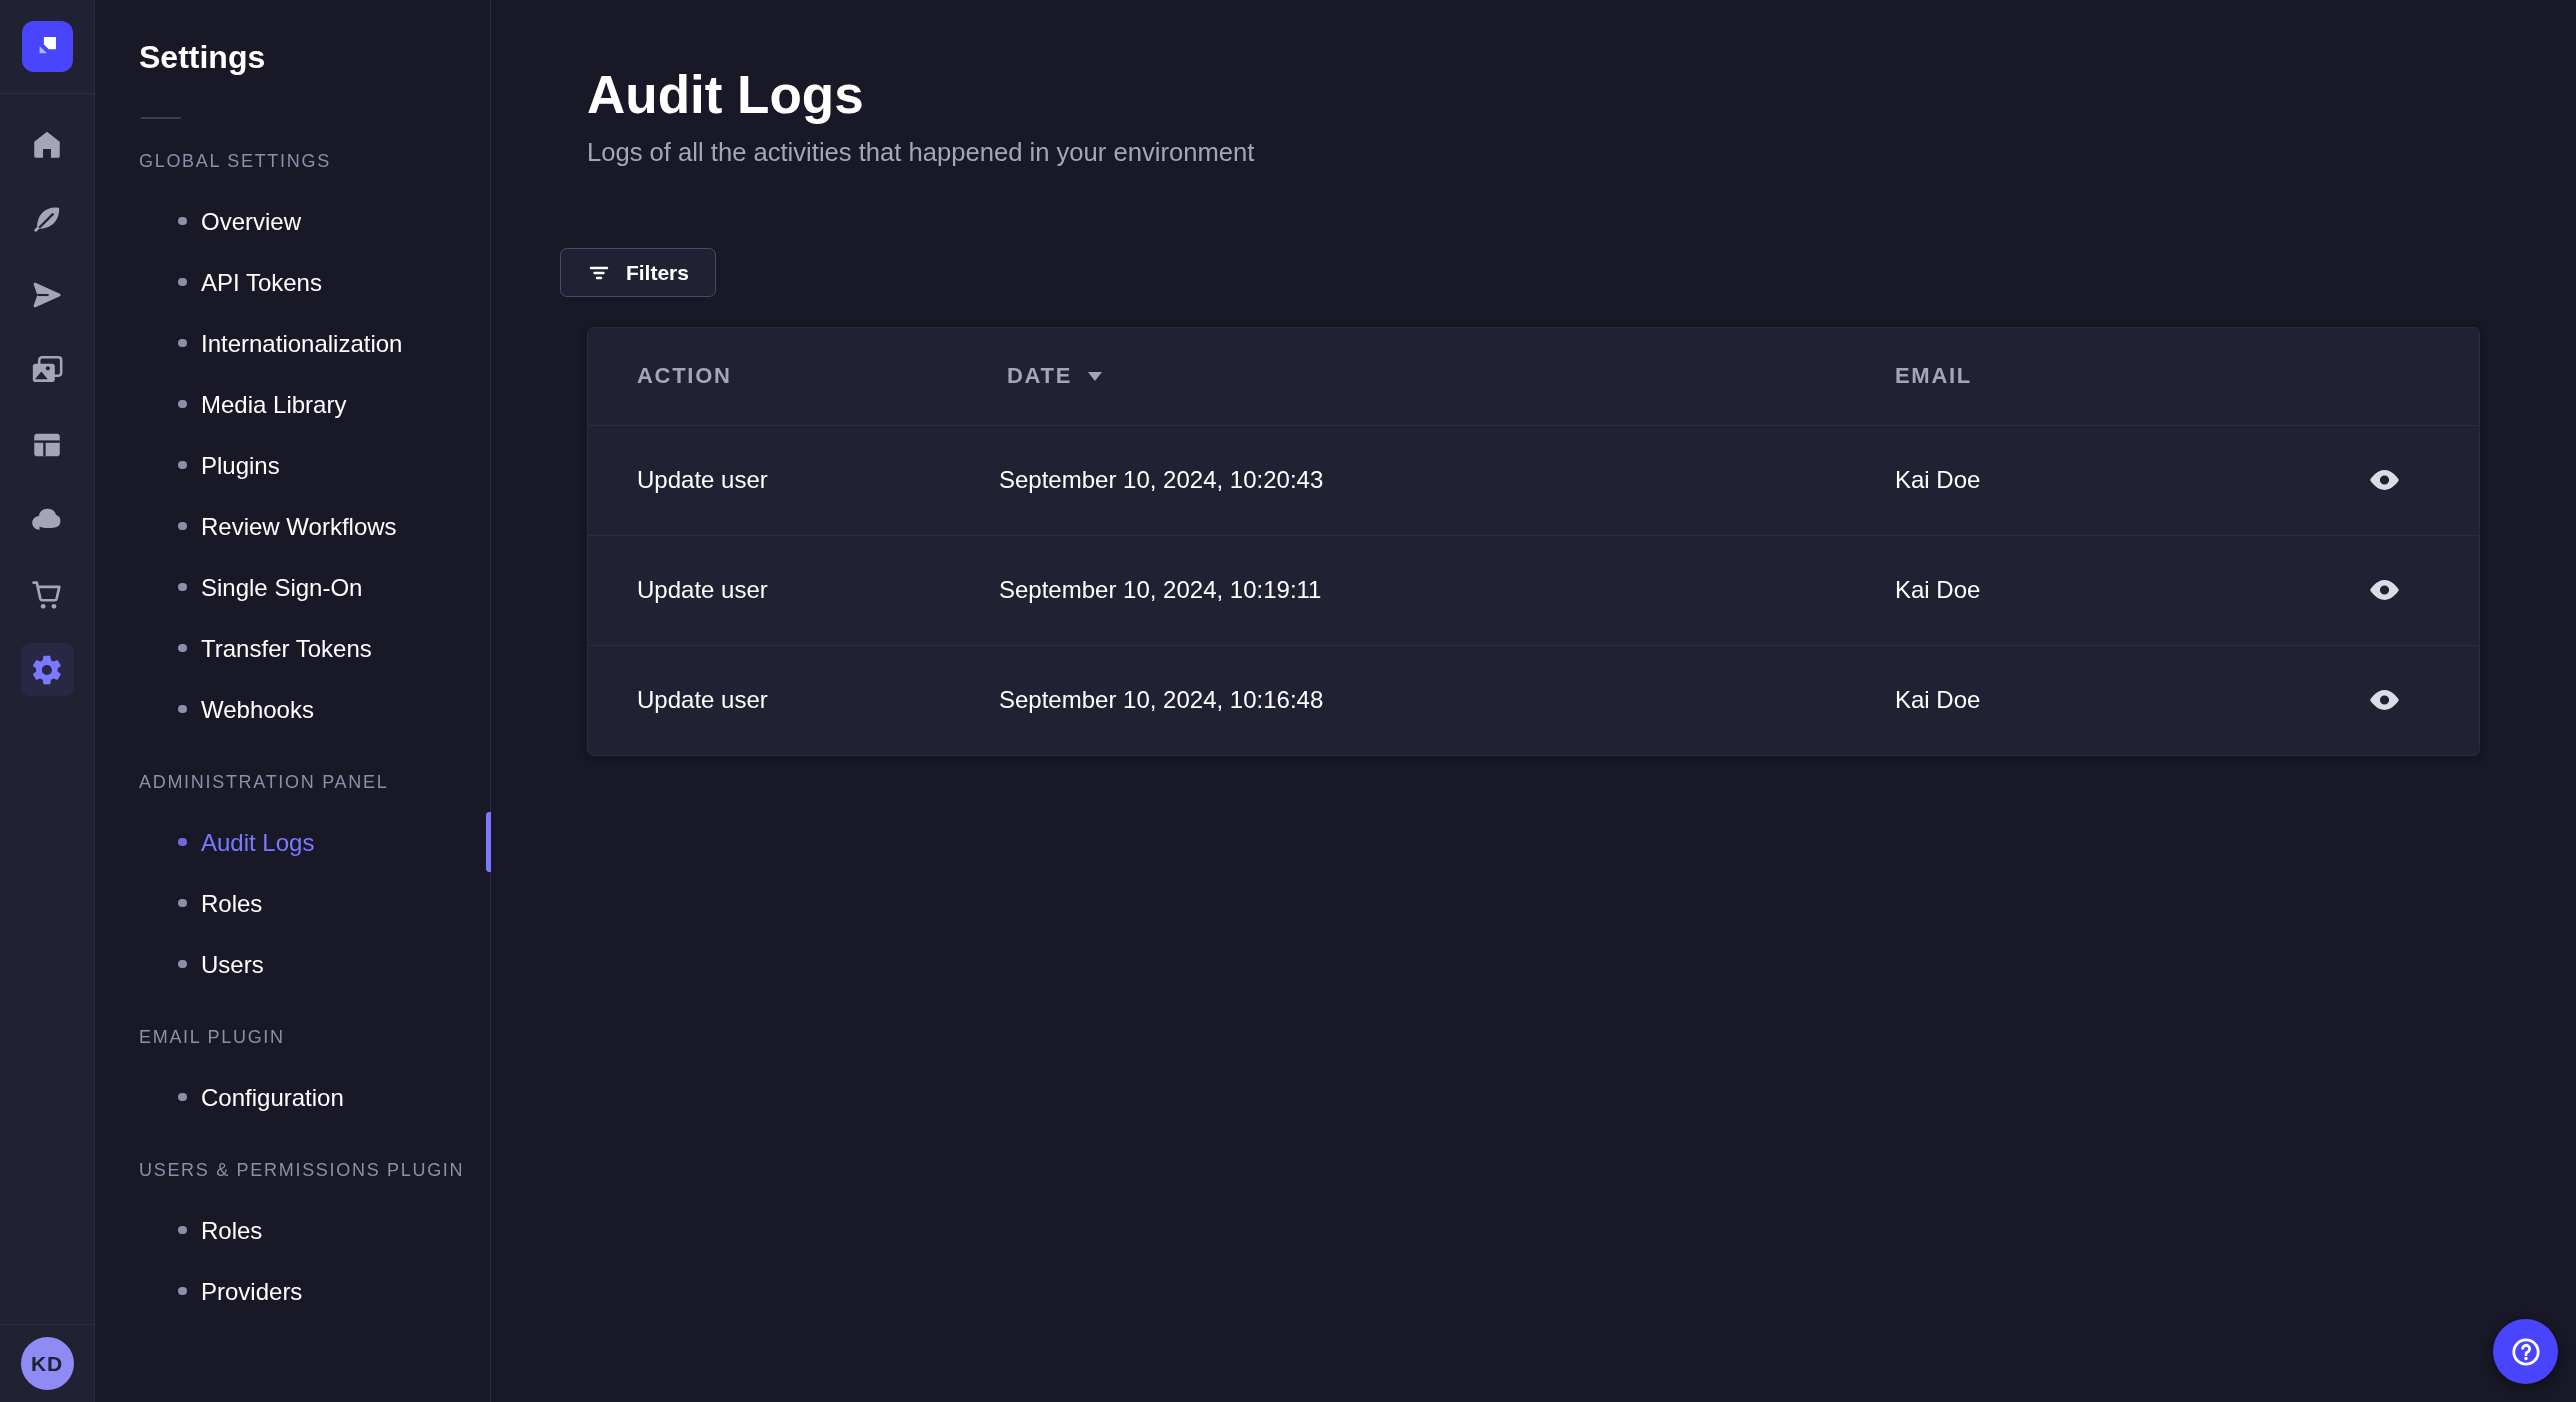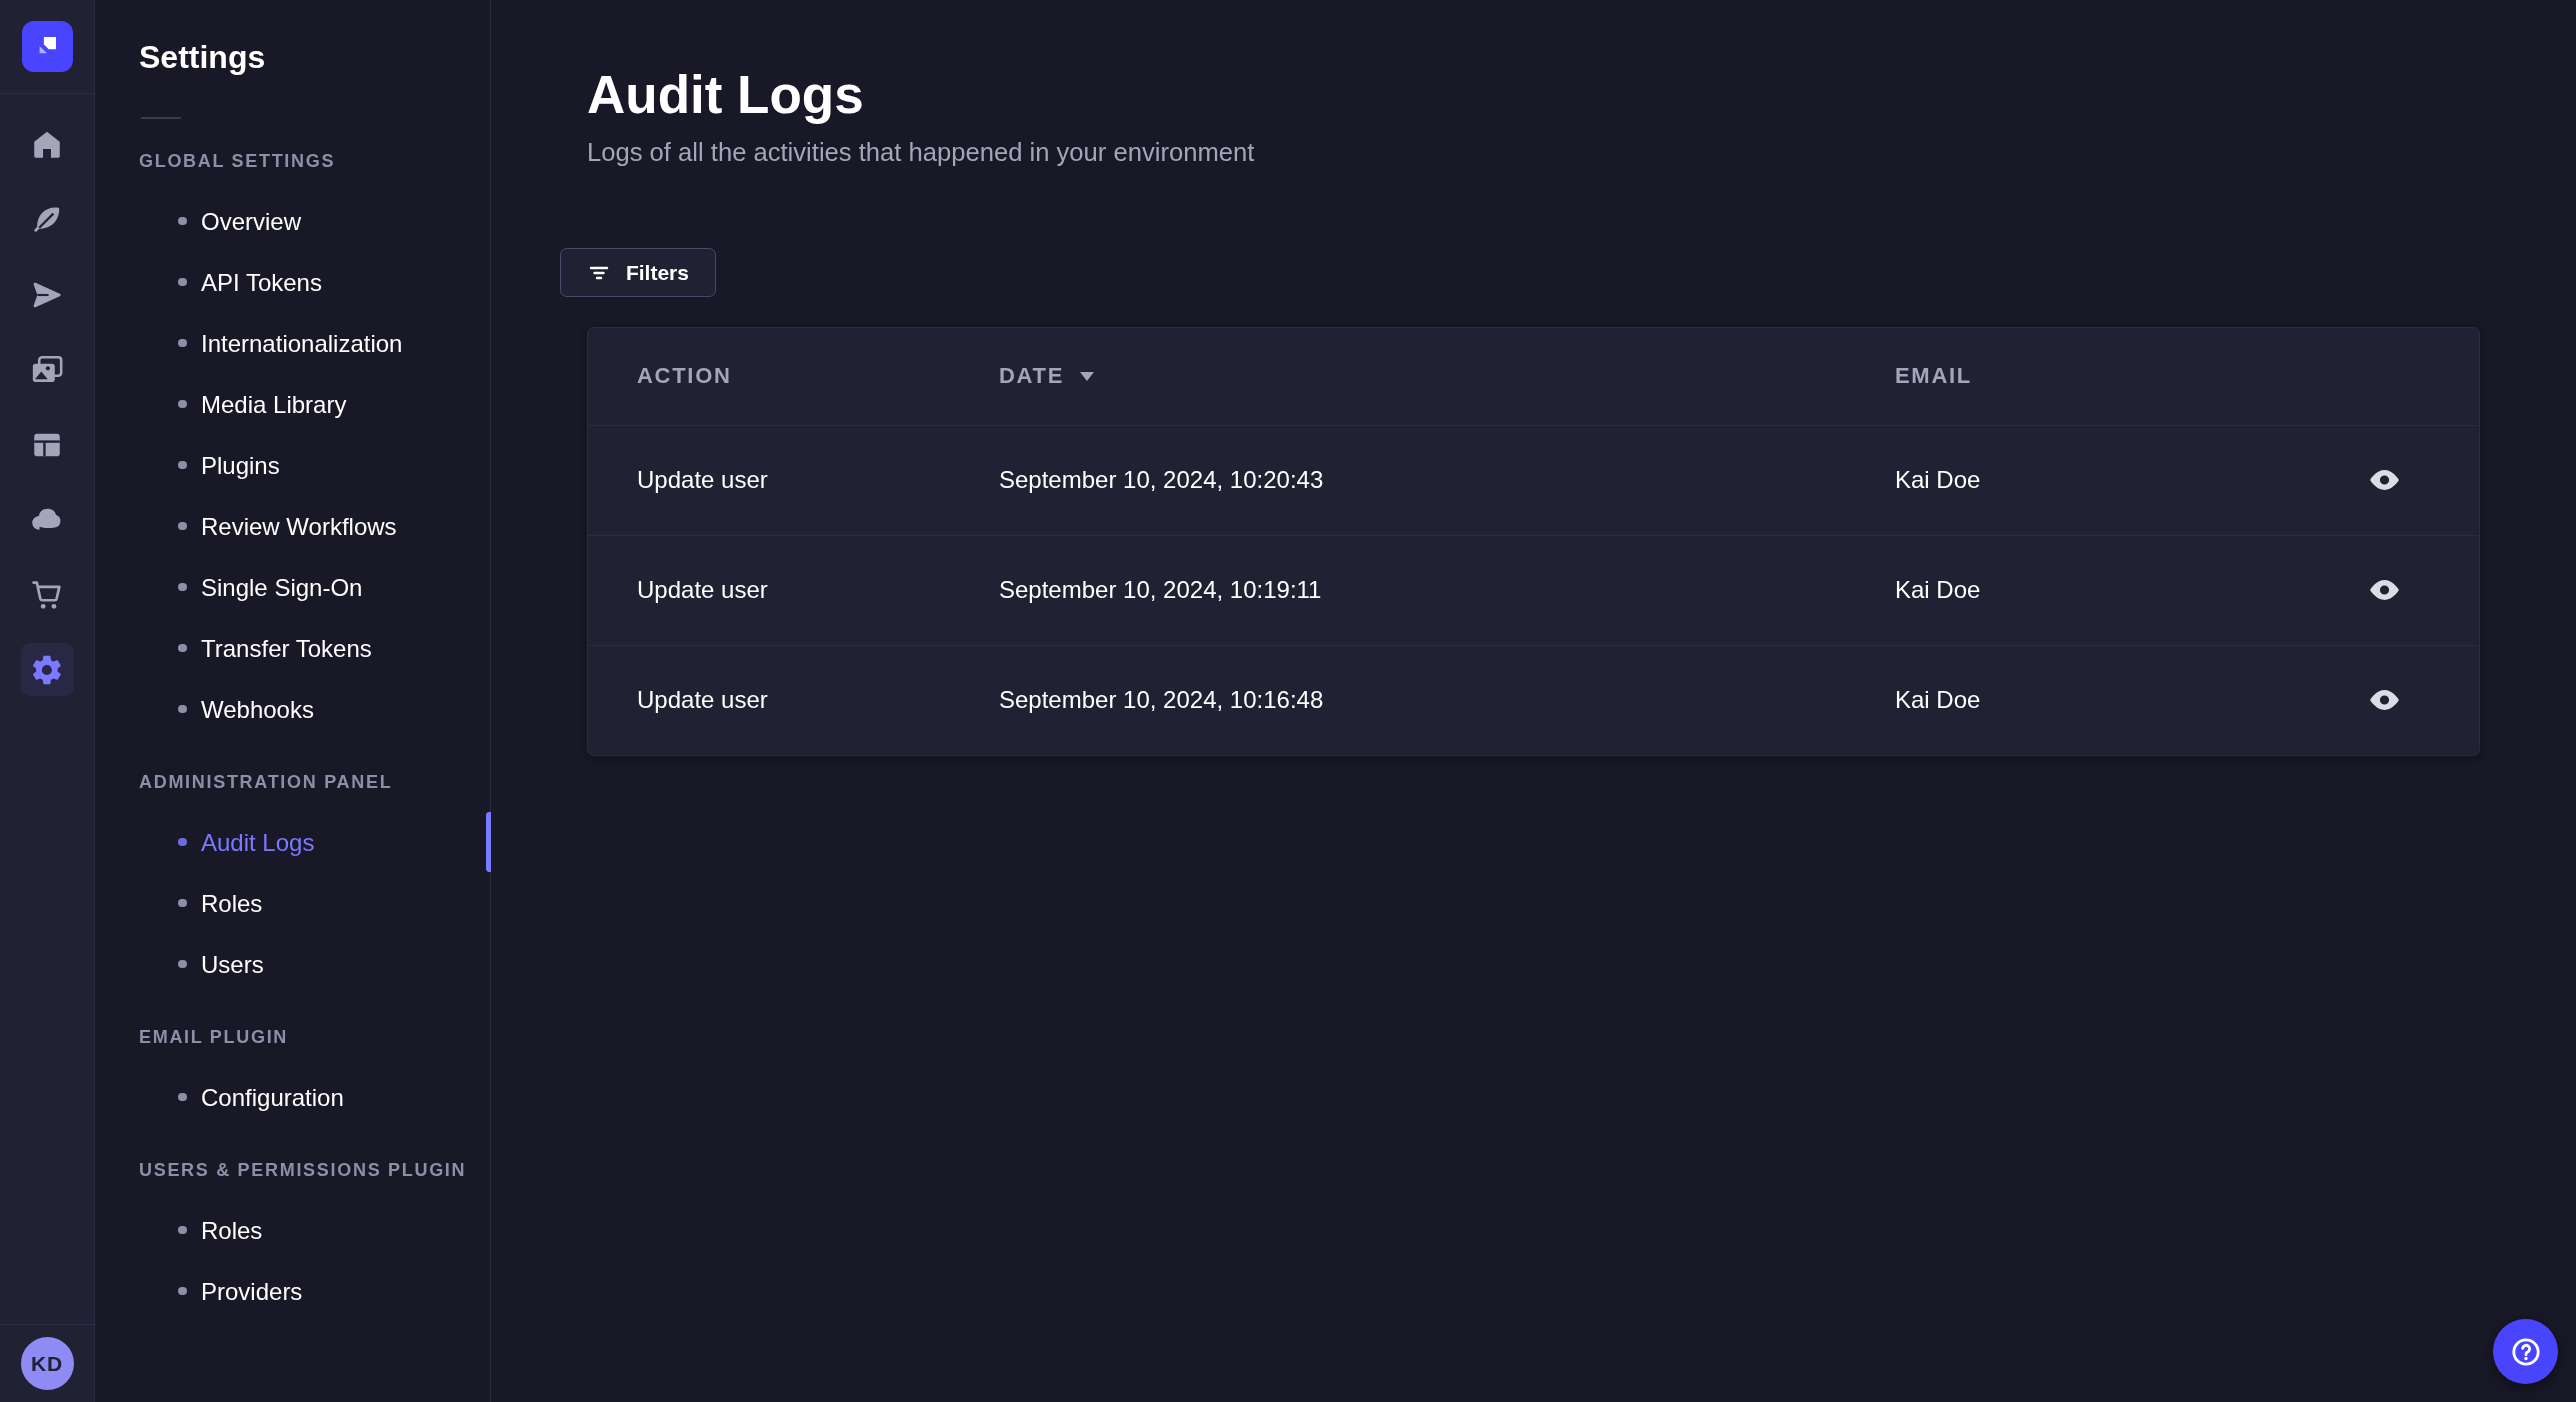--- a/index.html
+++ b/index.html
@@ -47,21 +47,21 @@
   }
 
   
   .subnav {
     position:absolute; left:95px; top:0; bottom:0; width:396px;
     background:#181826; border-right:0.9px solid #2b2b43;
   }
   .subnav-title { margin:37px 0 12px 44px; font-size:32px; font-weight:700; color:#ffffff; line-height:41px; }
   .subnav-rule  { margin:39px 0 0 46px; width:40px; height:1.7px; background:#3a3a55; }
   .section-heading {
-    margin:31px 0 0 44px; font-size:18px; font-weight:700;
+    margin:31px 0 0 44px; font-size:18px; font-weight:400;
     letter-spacing:1.7px; color:#8e8ea9; line-height:22px;
   }
   .subnav ul { list-style:none; margin-top:19px; }
   .subnav li {
     position:relative; height:61px; line-height:61px;
     padding-left:78px; font-size:24px; color:#ffffff; cursor:pointer;margin-left:28px;
   }
   .subnav li::before {
     content:""; position:absolute; left:55px; top:50%; margin-top:-4.3px;
     width:8.5px; height:8.5px; border-radius:50%; background:#8e8ea9;
@@ -98,21 +98,21 @@
   col.c-date   { width:896px; }
   col.c-user   { width:392px; }
   col.c-view   { width:194px; }
   thead th {
     height:97px; text-align:left; vertical-align:middle;
     font-size:22px; font-weight:700; letter-spacing:1.7px; color:#a5a5ba;
   }
   th.first, td.first { padding-left:49px; }
   tbody tr { border-top:0.9px solid #2b2b44; }
   tbody td { height:110px; vertical-align:middle; font-size:24px; color:#ffffff; }
-  .th-inner { display:flex; align-items:center; gap:16px; cursor:pointer; }
+  .th-inner { display:flex; align-items:center; gap:16px; cursor:pointer;margin-left:8px; }
   .sort-caret {
     width:0; height:0;
     border-left:7.7px solid transparent; border-right:7.7px solid transparent;
     border-top:9.4px solid #a5a5ba;
   }
   td.view-cell { text-align:right; padding-right:77px; }
   .eye-btn {
     background:none; border:none; cursor:pointer; padding:5.1px; line-height:0;
   }
 

